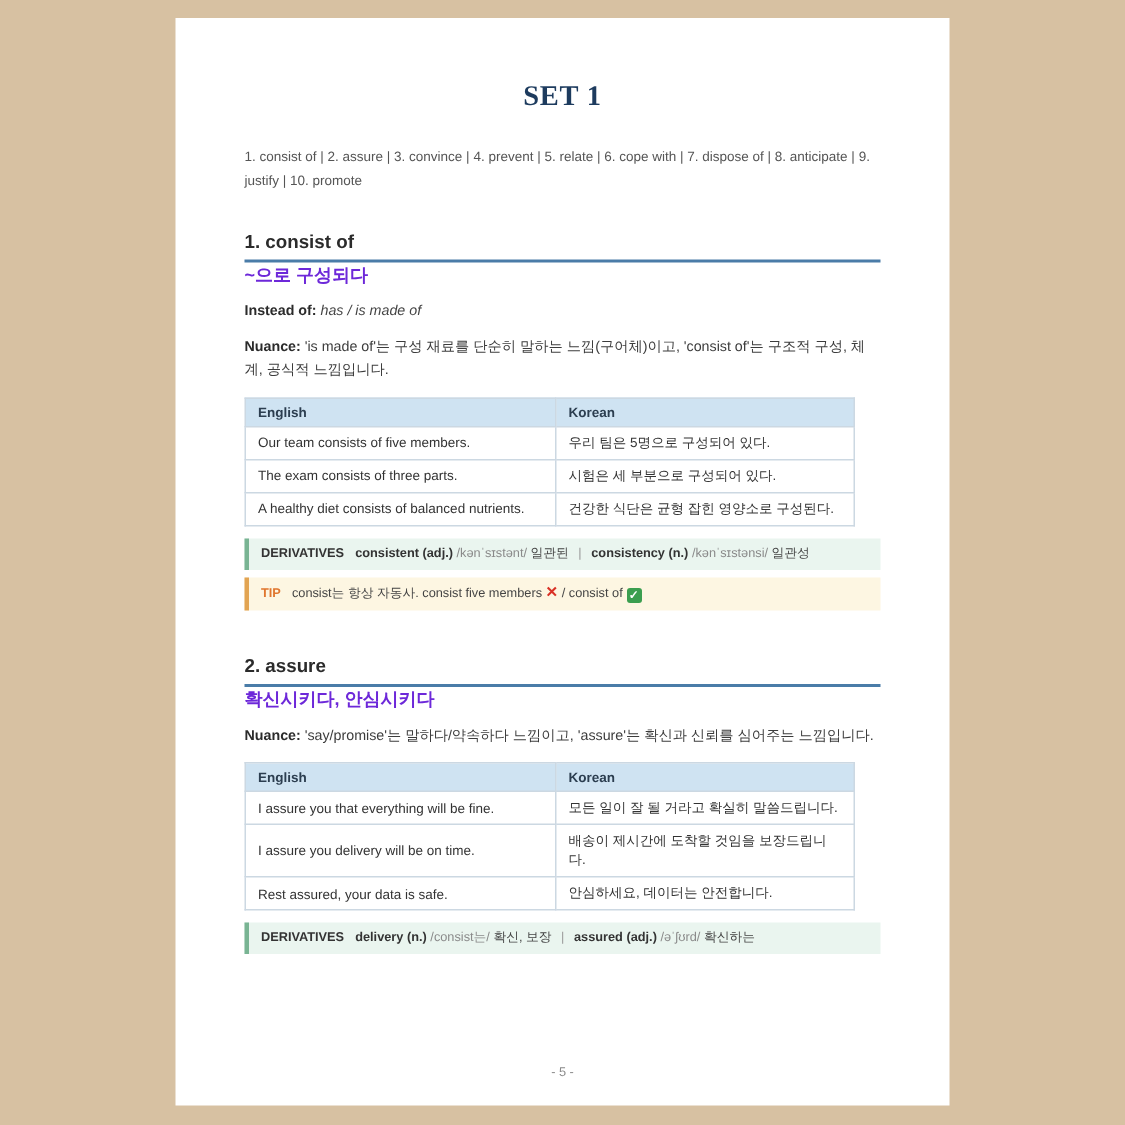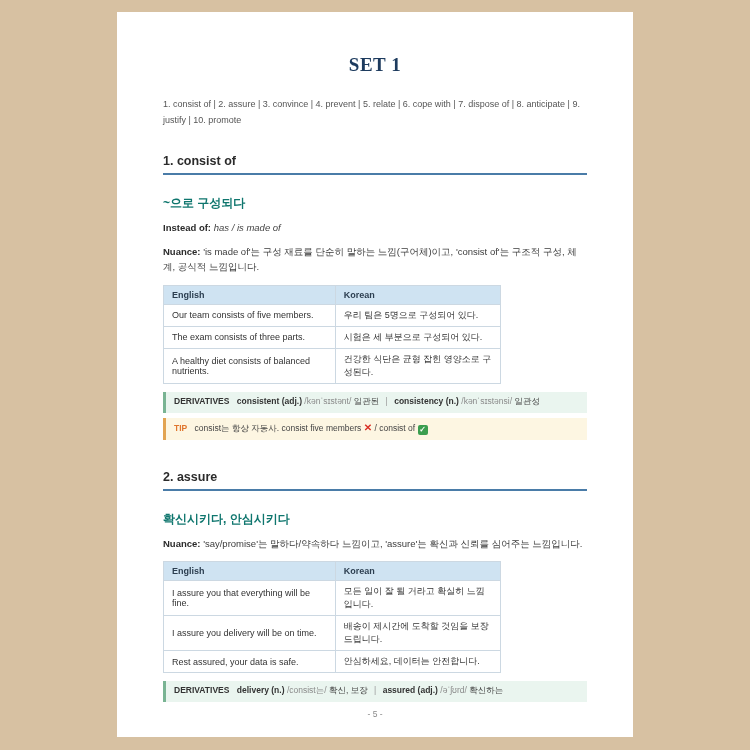--- a/index.html
+++ b/index.html
@@ -44,34 +44,34 @@
     font-weight:bold;
     color:#2b2b2b;
     margin:26px 0 0;
     padding-bottom:5px;
     border-bottom:2px solid #4a7ca8;
   }
   .sec-2 .sec-head { margin-top:30px; }
   .gloss {
     font-size:12px;
     font-weight:bold;
-    color:#0f766e;
-    margin-top:20px;
+    color:#6d28d9;
+    margin-top:0;
   }
   .meta-line {
     font-size:9.5px;
     color:#3c3c3c;
     line-height:1.55;
     margin:9px 0 0;
   }
   .lbl { font-weight:bold; color:#2b2b2b; }
   .it { font-style:italic; color:#444; }
   table {
     border-collapse:collapse;
-    width:338px;
+    width:407px;
     margin-top:10px;
     font-size:9px;
     table-layout:fixed;
   }
   th, td {
     border:1px solid #ccd8e2;
     padding:4px 8px;
     text-align:left;
   }
   th {
@@ -204,21 +204,21 @@
         </colgroup>
       <thead>
         <tr>
           <th>English</th>
           <th>Korean</th>
         </tr>
       </thead>
       <tbody>
         <tr>
           <td>I assure you that everything will be fine.</td>
-          <td>모든 일이 잘 될 거라고 확실히 느낌입니다.</td>
+          <td>모든 일이 잘 될 거라고 확실히 말씀드립니다.</td>
         </tr>
         <tr>
           <td>I assure you delivery will be on time.</td>
           <td>배송이 제시간에 도착할 것임을 보장드립니다.</td>
         </tr>
         <tr>
           <td>Rest assured, your data is safe.</td>
           <td>안심하세요, 데이터는 안전합니다.</td>
         </tr>
       </tbody>

